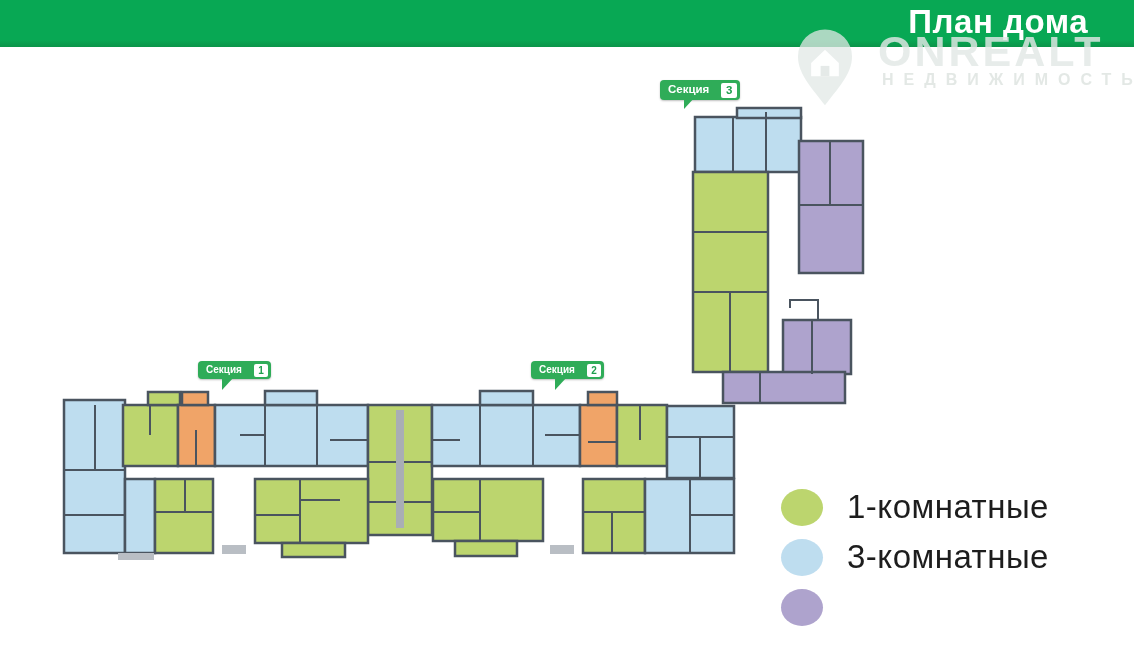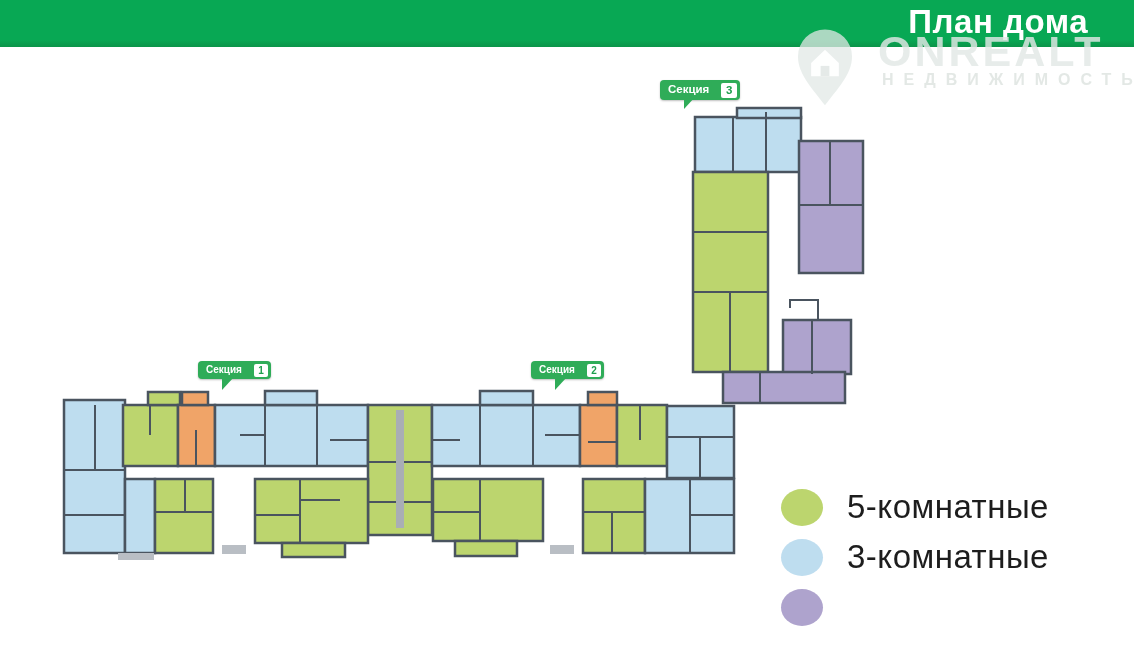--- a/index.html
+++ b/index.html
@@ -172,21 +172,21 @@
     <div class="flag flag-lg" style="left: 660px; top: 80px;">
       <span class="flag-label">Секция</span>
       <span class="flag-num">3</span>
       <span class="flag-tail"></span>
     </div>
   </div>
 
 <div class="legend" id="legend">
     <div class="legend-row">
       <span class="swatch" style="background: rgb(188, 213, 110);"></span>
-      <span class="legend-label">5-комнатные</span>
+      <span class="legend-label">1-комнатные</span>
     </div>
     <div class="legend-row">
       <span class="swatch" style="background: rgb(190, 221, 239);"></span>
       <span class="legend-label">3-комнатные</span>
     </div>
     <div class="legend-row">
       <span class="swatch" style="background: rgb(174, 163, 205);"></span>
       <span class="legend-label"></span>
     </div>
   </div>

